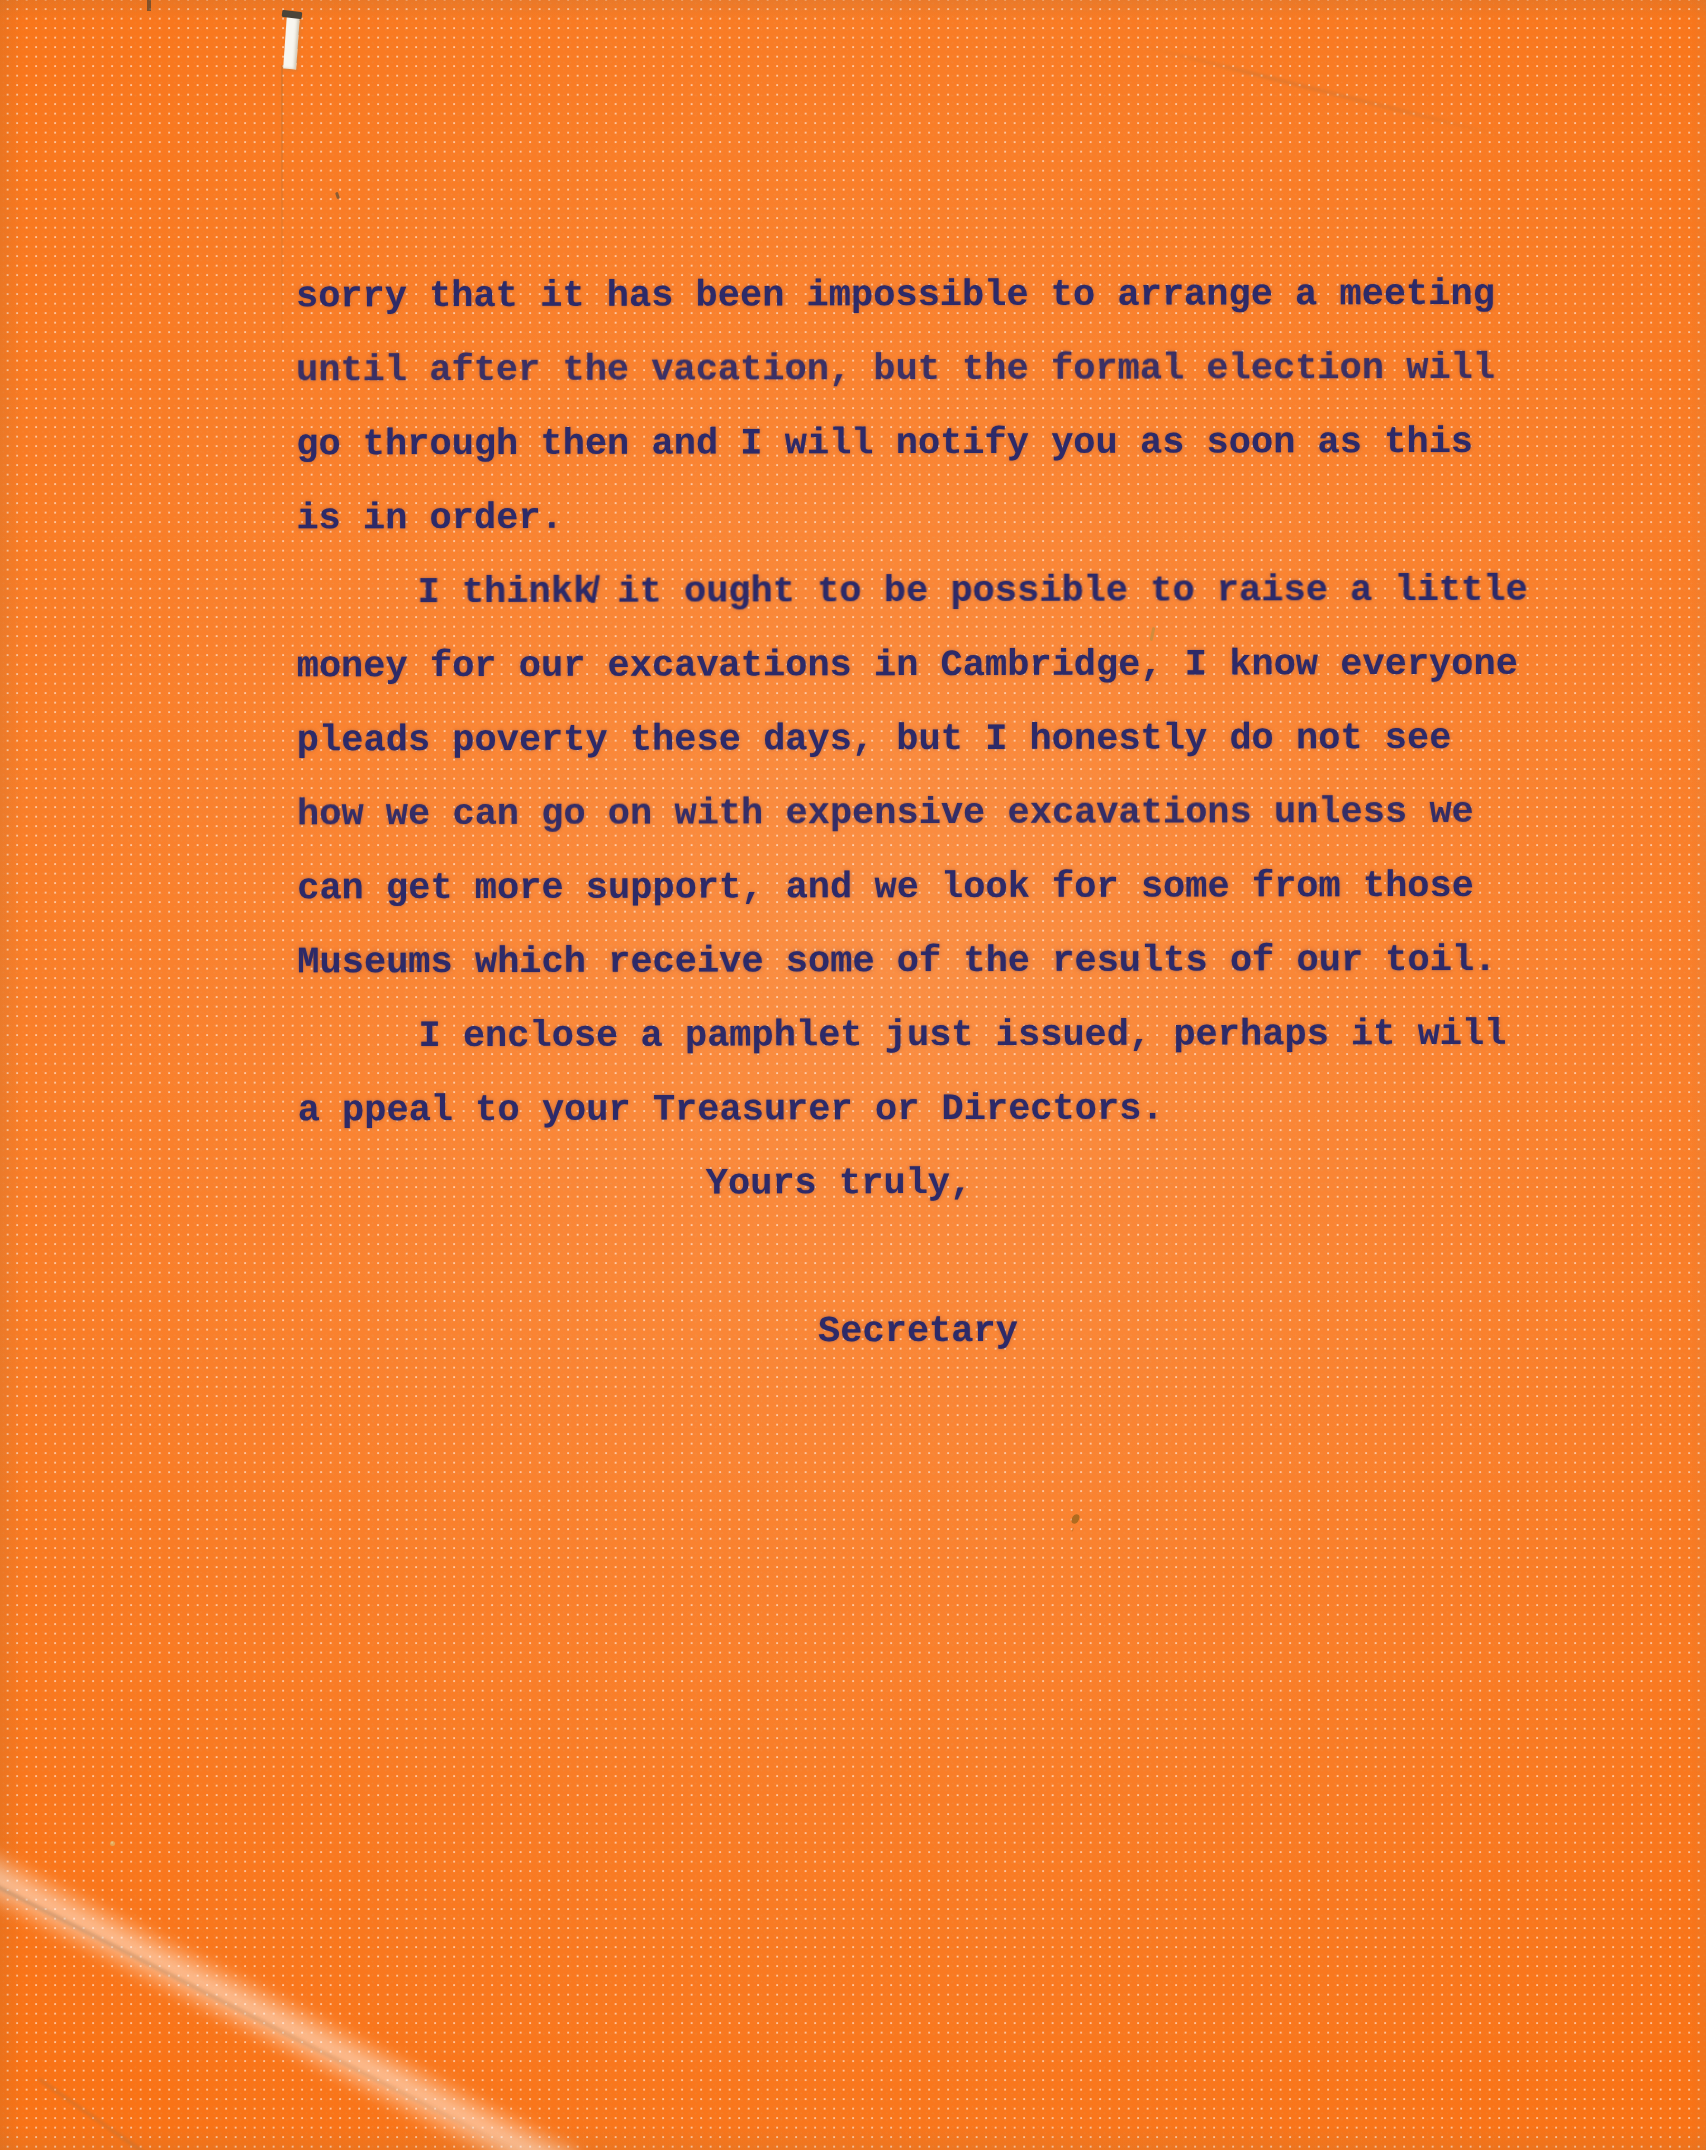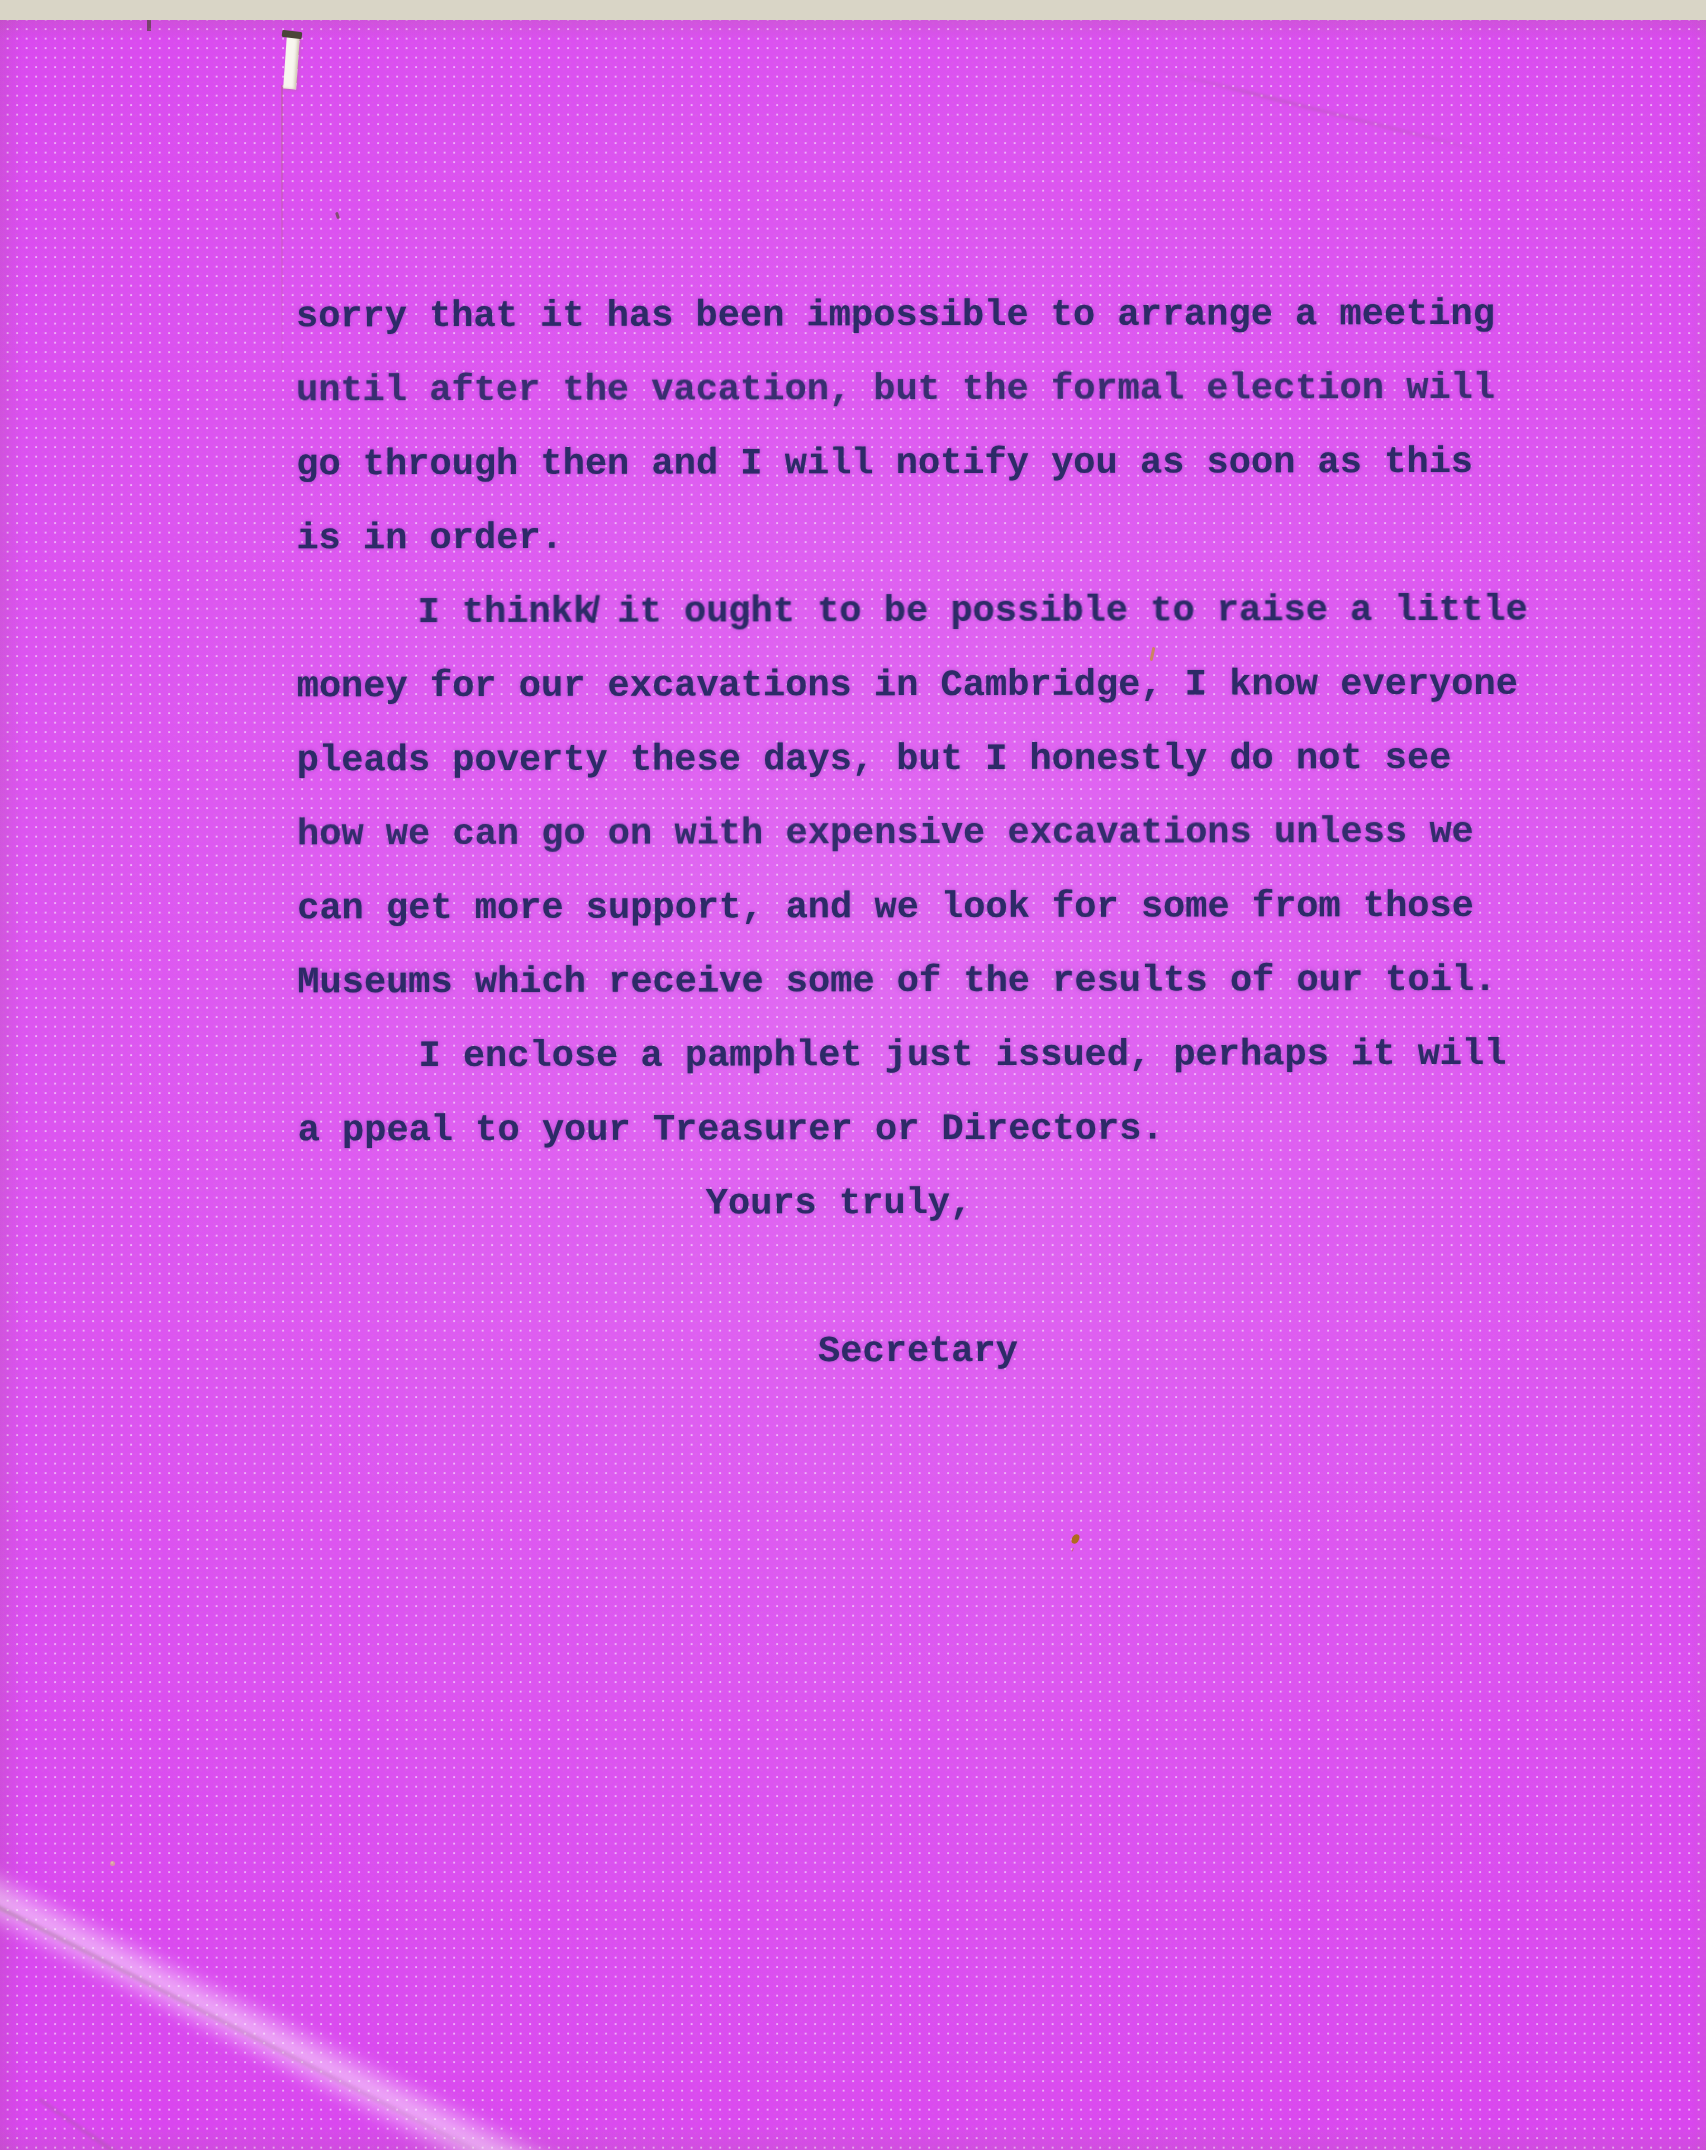--- a/index.html
+++ b/index.html
@@ -3,23 +3,22 @@
 <meta charset="utf-8">
 <style>
   html, body {
     margin: 0; padding: 0;
     width: 1706px; height: 2151px;
     background: #d9d5c6;
     overflow: hidden;
   }
   .paper {
     position: absolute; inset: 0;
-    background-color: #d946ef;
+    background-color: #f97316;
     overflow: hidden;
-    margin-top: 20px;
   }
   
   .paper-texture {
     position: absolute; inset: 0;
     background-image:
       radial-gradient(rgba(186,174,144,0.10) 0.7px, transparent 1.1px),
       radial-gradient(rgba(255,255,255,0.55) 0.7px, transparent 1px),
       radial-gradient(rgba(170,158,128,0.07) 0.7px, transparent 1.3px);
     background-size: 6.6px 6.6px, 9.5px 9.5px, 17px 17px;
     background-position: 0 0, 2.9px 4.4px, 8px 2.2px;

